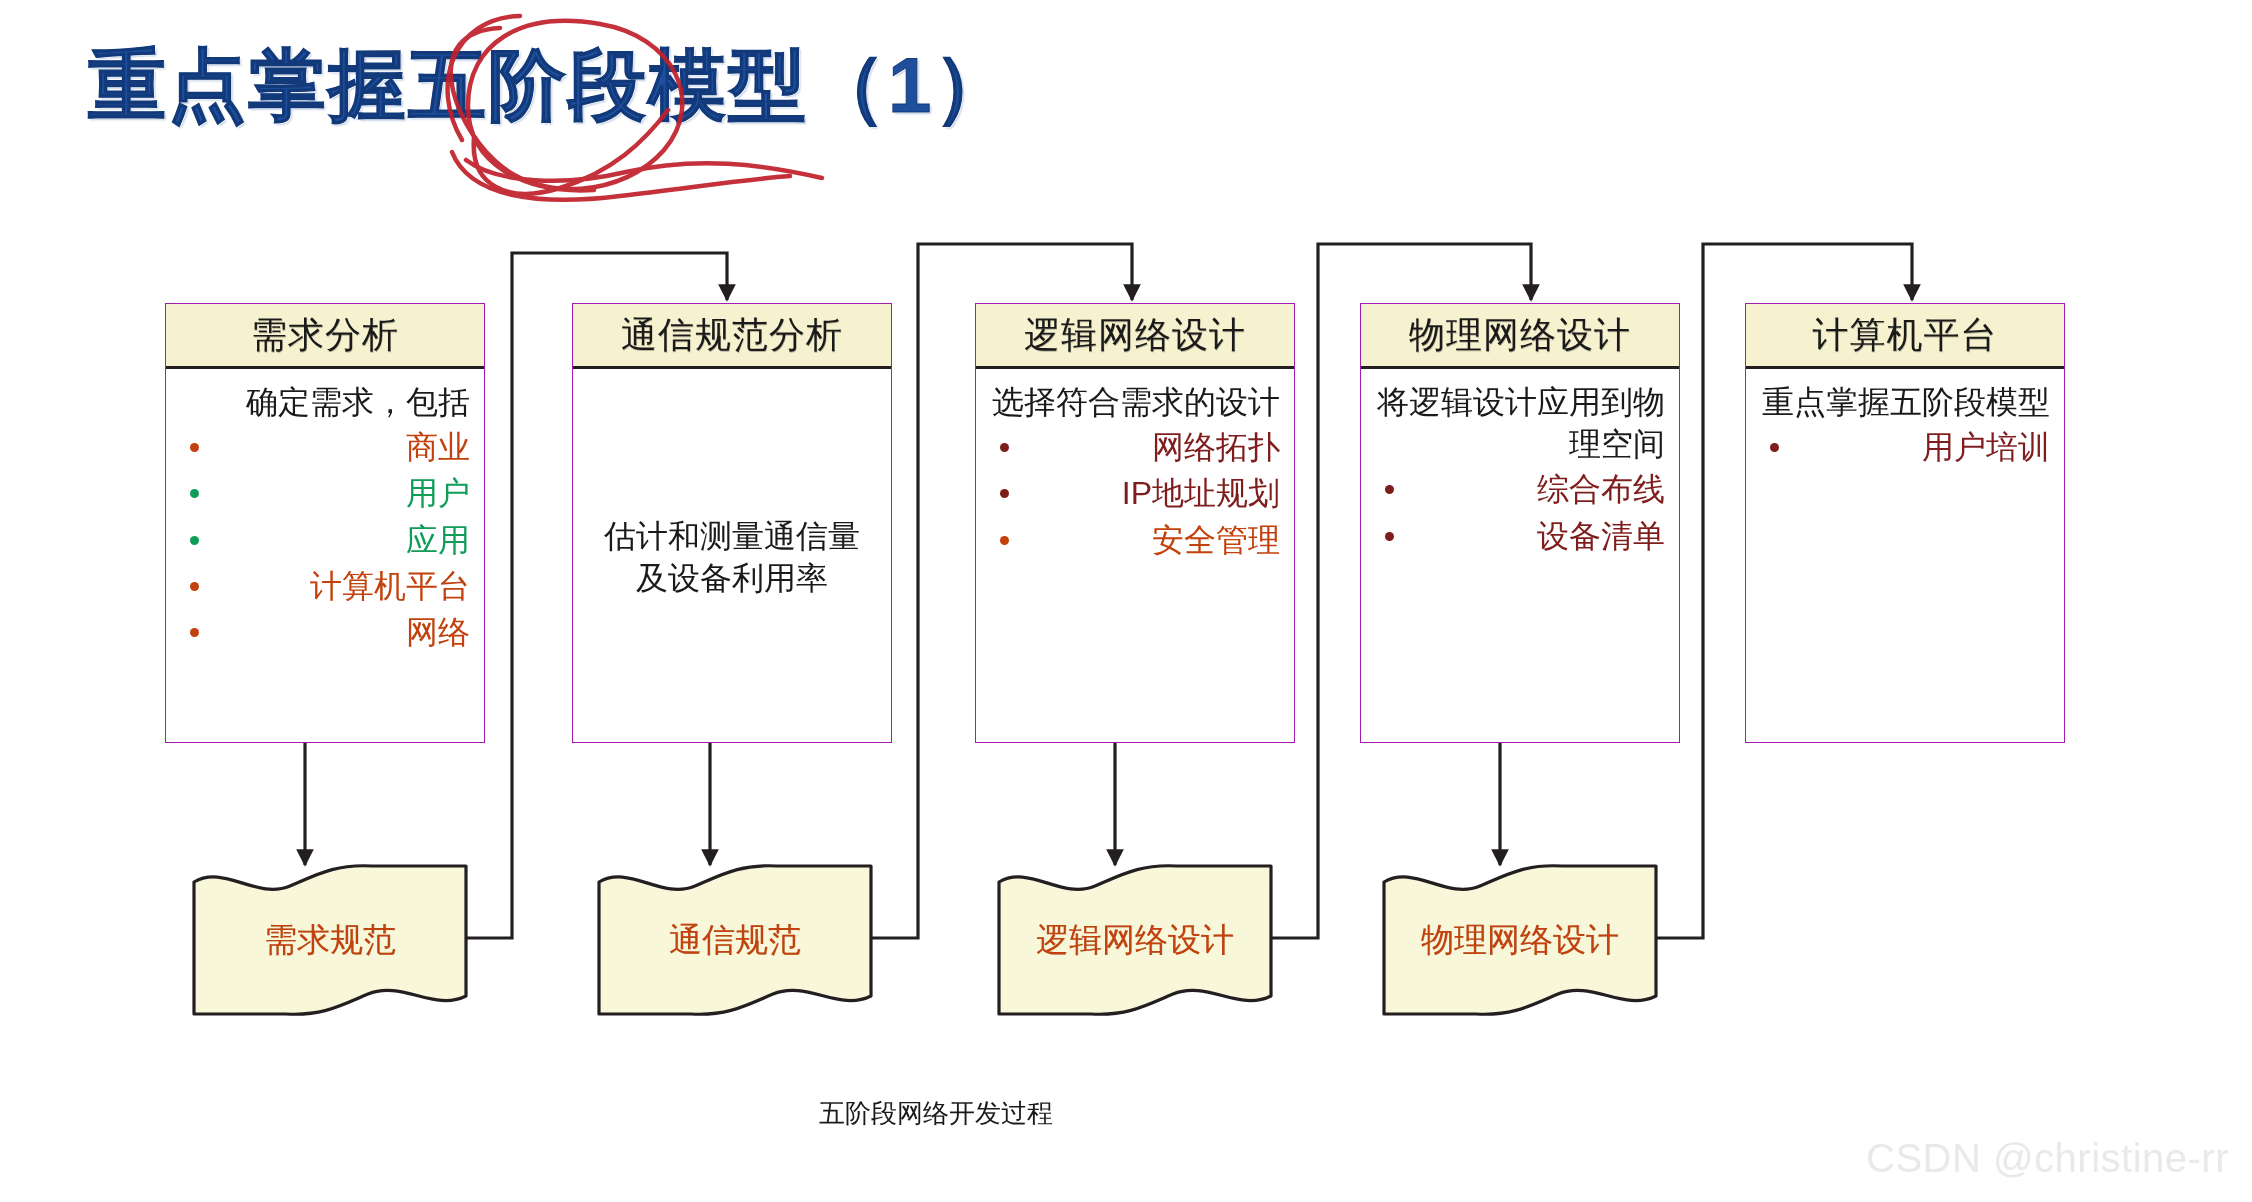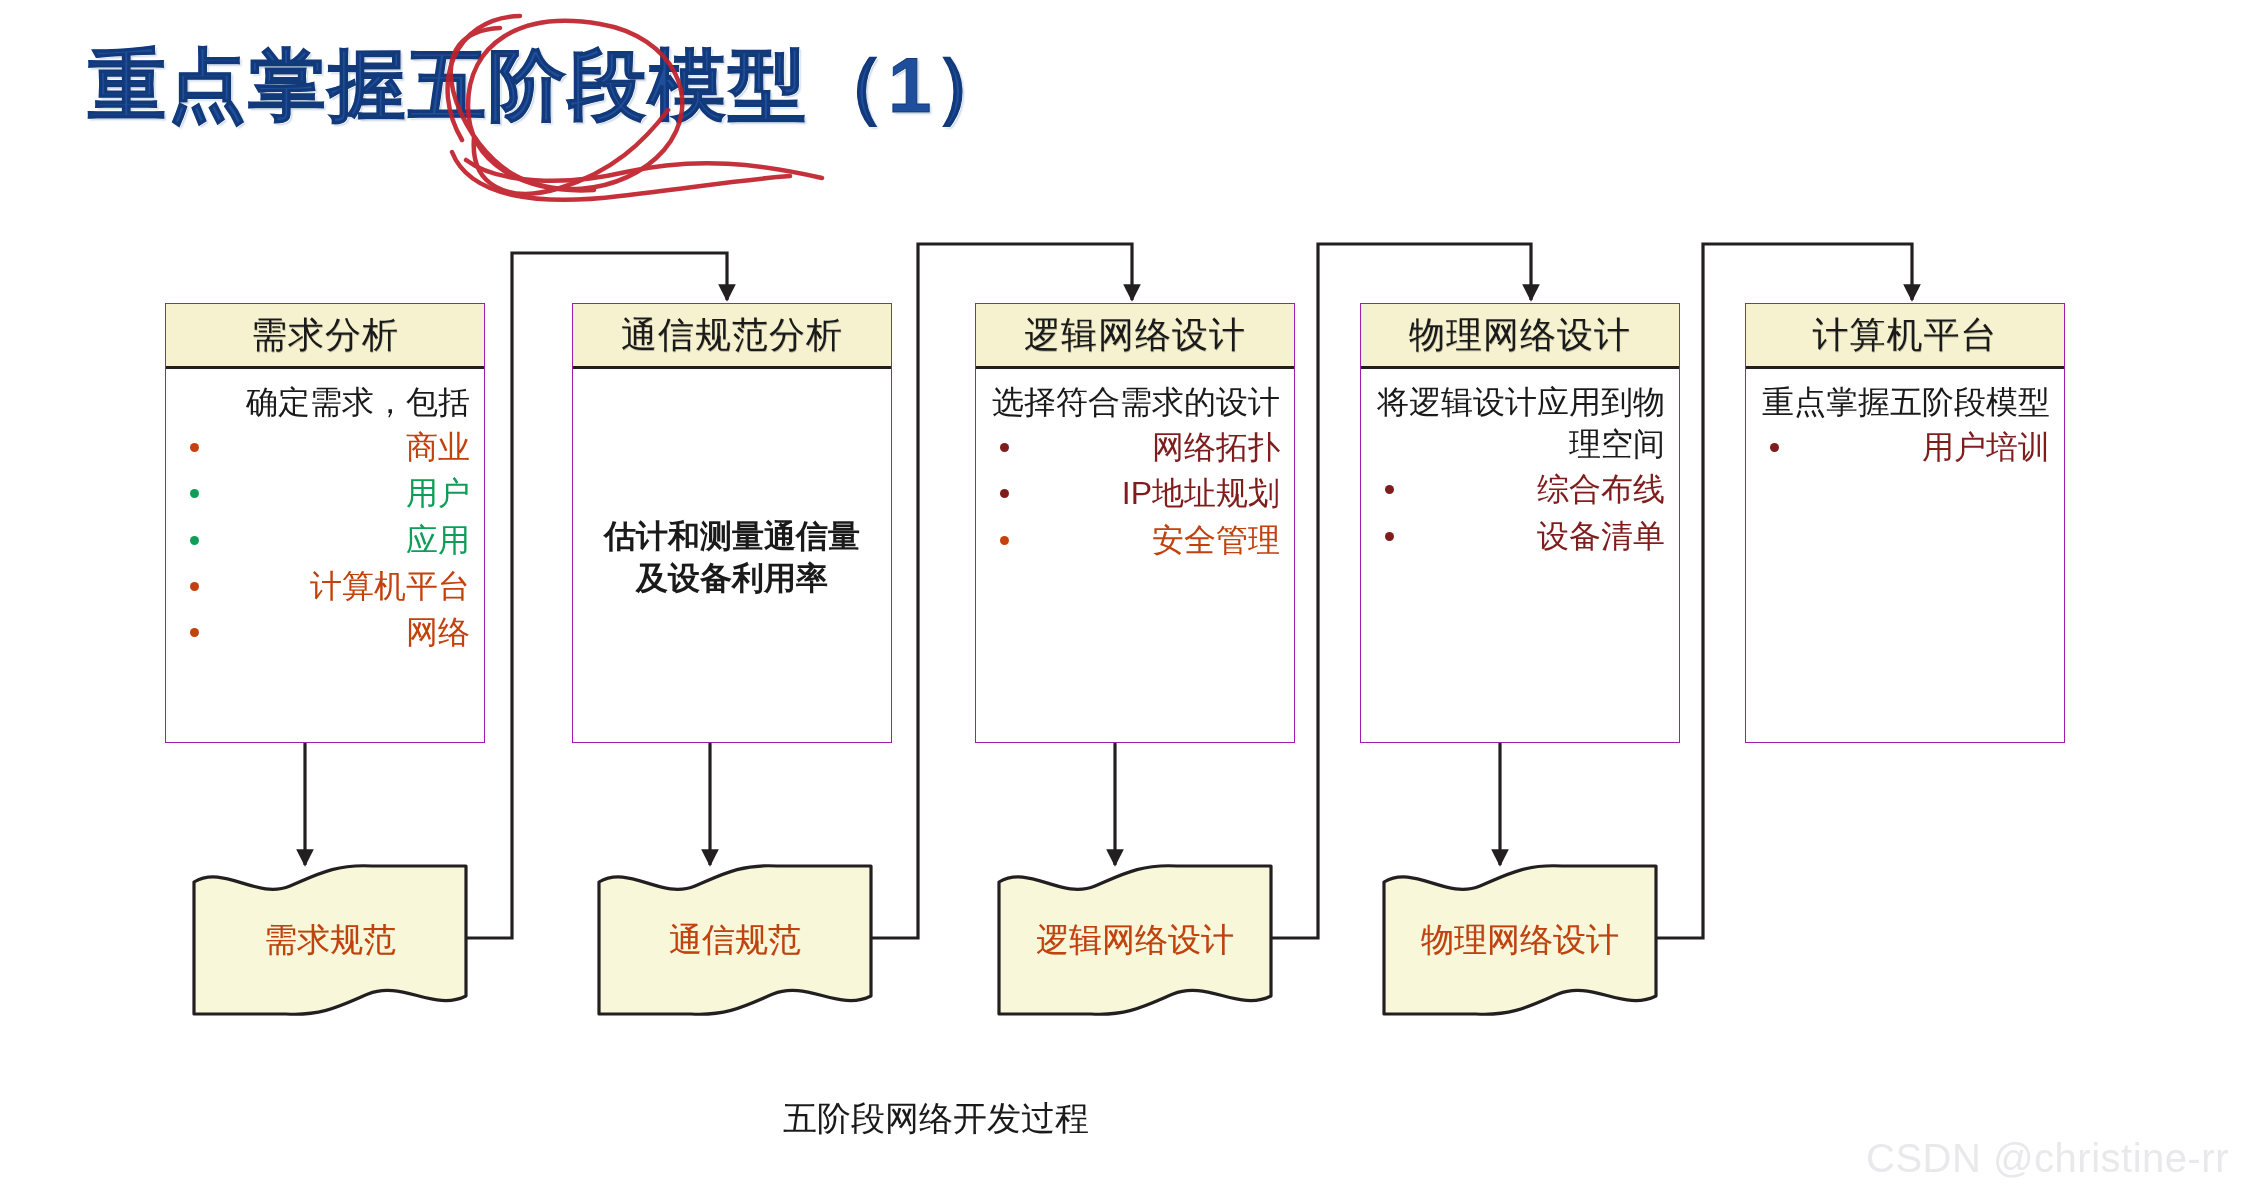--- a/index.html
+++ b/index.html
@@ -49,21 +49,20 @@
     color:#1a1a1a;
     line-height:1.32;
     text-align:right;
   }
   .phase .bd.mid{
     height:calc(100% - 62px);
     display:flex;align-items:center;justify-content:center;
     text-align:center;
     padding:12px 22px;
     box-sizing:border-box;
-    font-weight:bold;
   }
   .lead{margin:0 0 2px 0;}
   ul.bl{list-style:none;margin:2px 0 0 0;padding:0;}
   ul.bl li{
     position:relative;padding-left:34px;margin:2px 0;
     font-size:32px;line-height:1.38;
   }
   ul.bl li::before{
     content:"";position:absolute;left:8px;top:18px;
     width:9px;height:9px;border-radius:50%;
@@ -80,21 +79,21 @@
     transform:translateY(-50%);
     text-align:center;
     font-size:33px;color:#c2410c;
     text-shadow:0.5px 0.5px 0 rgba(0,0,0,.2);
     pointer-events:none;
   }
 
   
   #caption{
     position:absolute;left:0;top:1096px;width:1812px;
-    text-align:center;font-size:34px;color:#1a1a1a;
+    text-align:center;font-size:26px;color:#1a1a1a;
   }
   #caption span{padding-left:60px;}
 
   
   #watermark{
     position:absolute;left:1866px;top:1136px;
     font-size:40px;color:#e9e9ec;
     white-space:nowrap;
     letter-spacing:.5px;
   }

